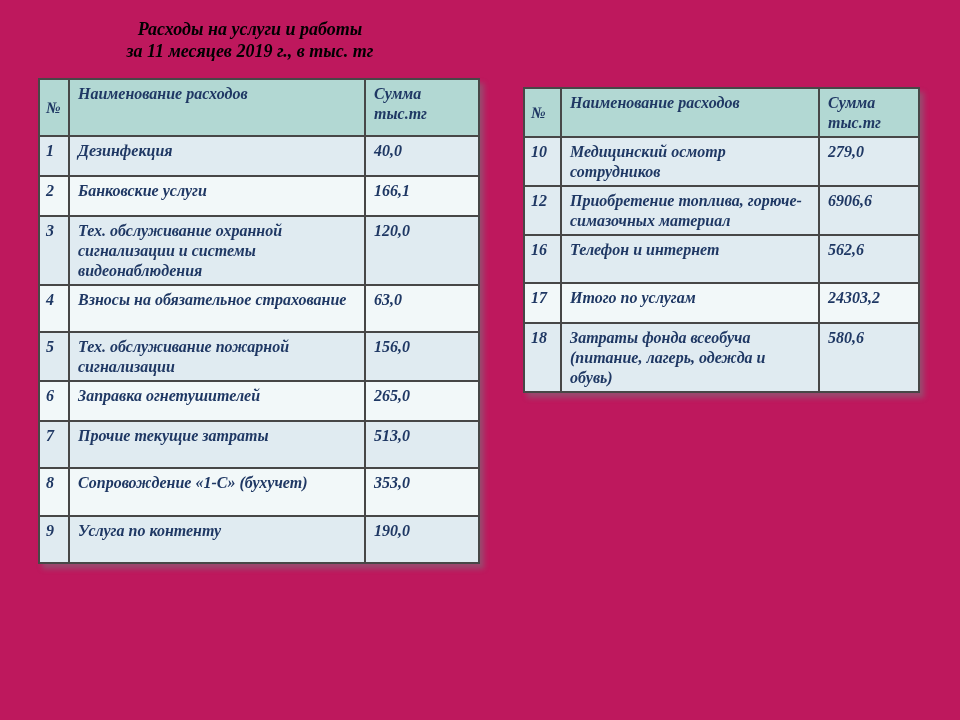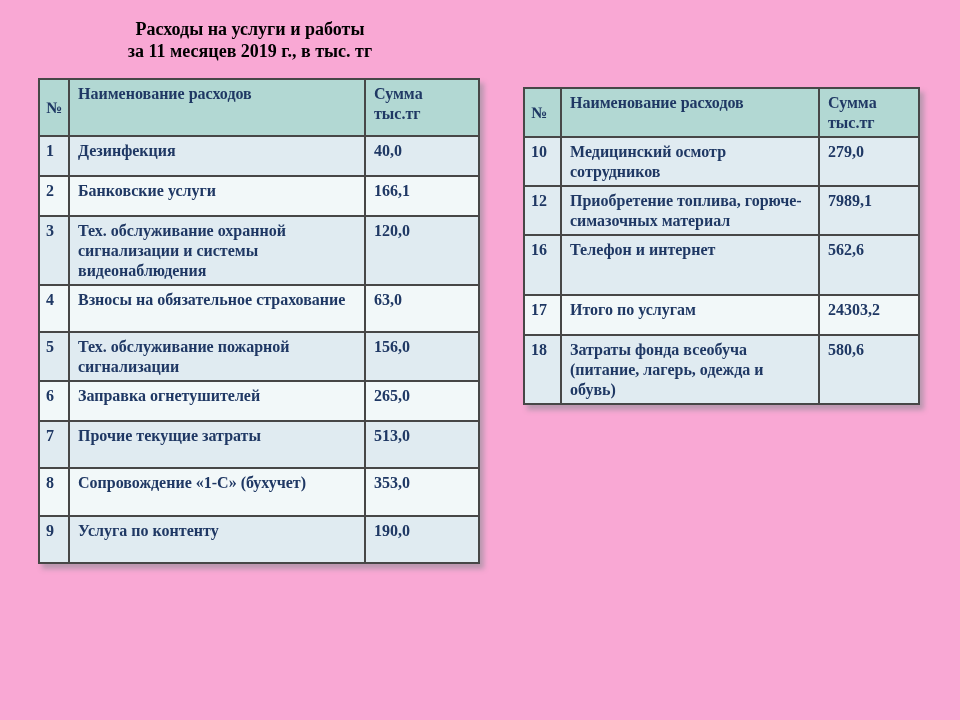--- a/index.html
+++ b/index.html
@@ -5,22 +5,23 @@
   html, body {
     margin: 0;
     padding: 0;
     background: #ffffff;
     font-family: "Liberation Serif", "DejaVu Serif", serif;
   }
   .slide {
     position: relative;
     width: 960px;
     height: 720px;
-    background: #f9a8d4;
+    background: #be185d;
     overflow: hidden;
+    font-style: italic;
   }
   .title {
     position: absolute;
     left: 100px;
     top: 18px;
     width: 300px;
     text-align: center;
     font-weight: bold;
     font-size: 18px;
     line-height: 22px;
@@ -138,23 +139,23 @@
       <th class="sum-h">Сумма тыс.тг</th>
     </tr>
     <tr class="odd" style="height:48px">
       <td class="num">10</td>
       <td>Медицинский осмотр сотрудников</td>
       <td>279,0</td>
     </tr>
     <tr class="odd" style="height:49px">
       <td class="num">12</td>
       <td>Приобретение топлива, горюче-симазочных материал</td>
-      <td>7989,1</td>
+      <td>6906,6</td>
     </tr>
-    <tr class="odd" style="height:60px">
+    <tr class="odd" style="height:48px">
       <td class="num">16</td>
       <td>Телефон и интернет</td>
       <td>562,6</td>
     </tr>
     <tr class="even" style="height:40px">
       <td class="num">17</td>
       <td>Итого по услугам</td>
       <td>24303,2</td>
     </tr>
     <tr class="odd" style="height:66px">

